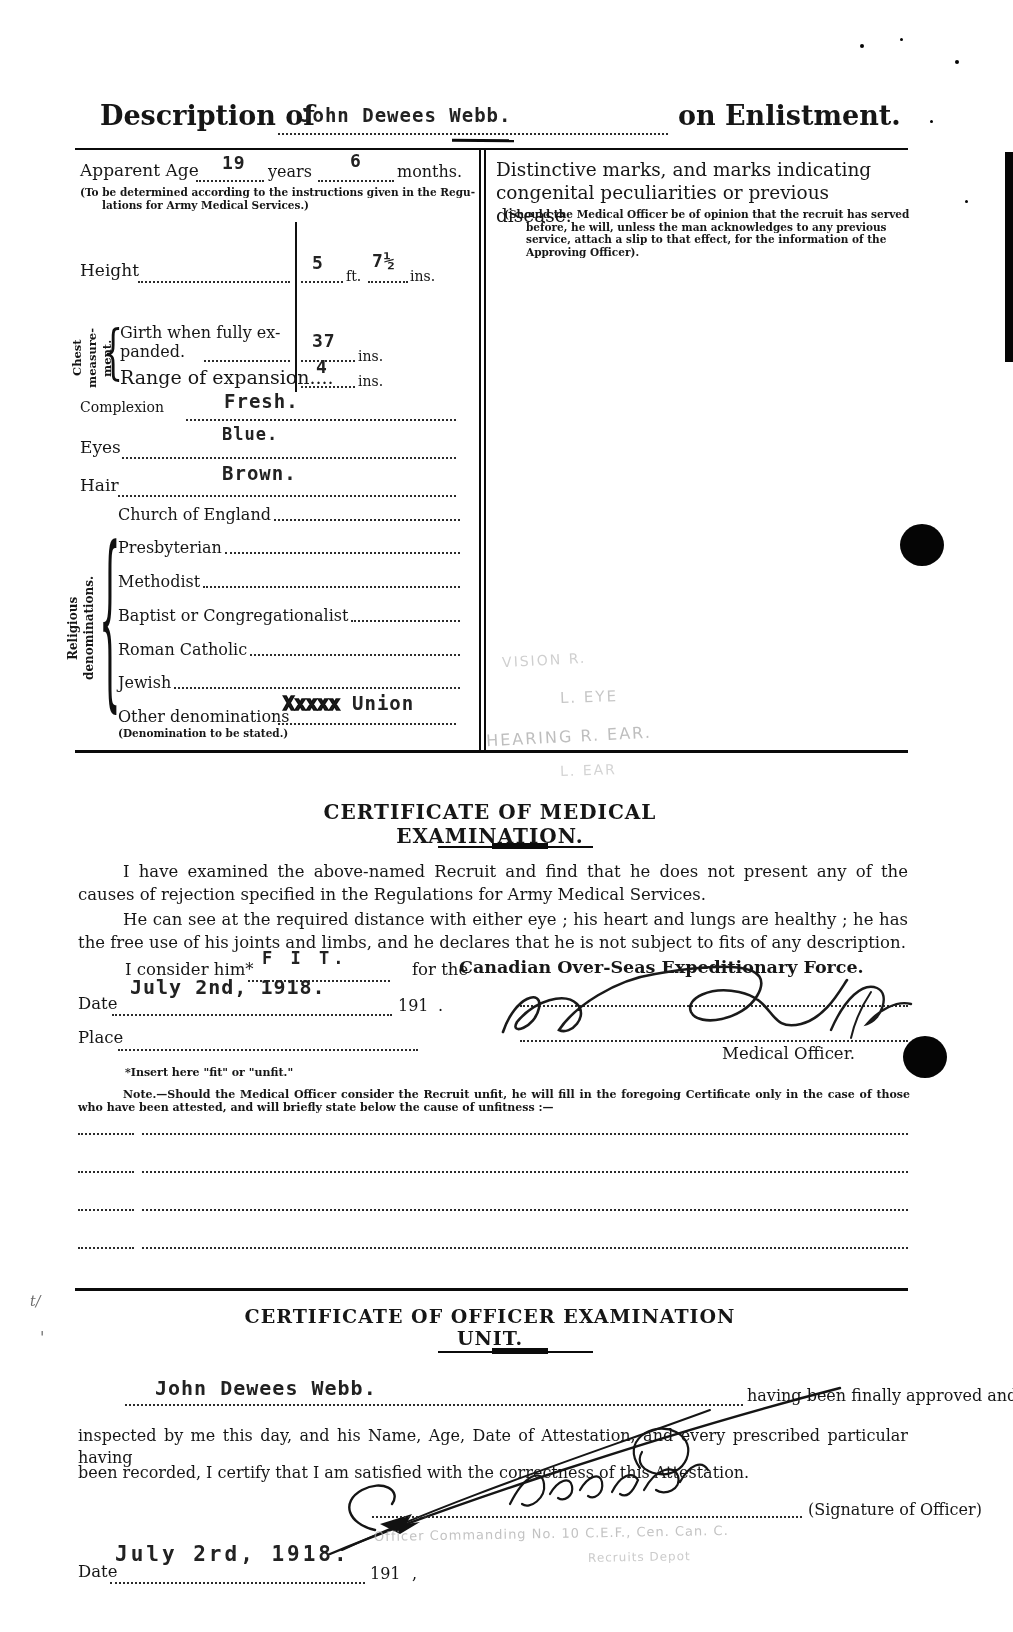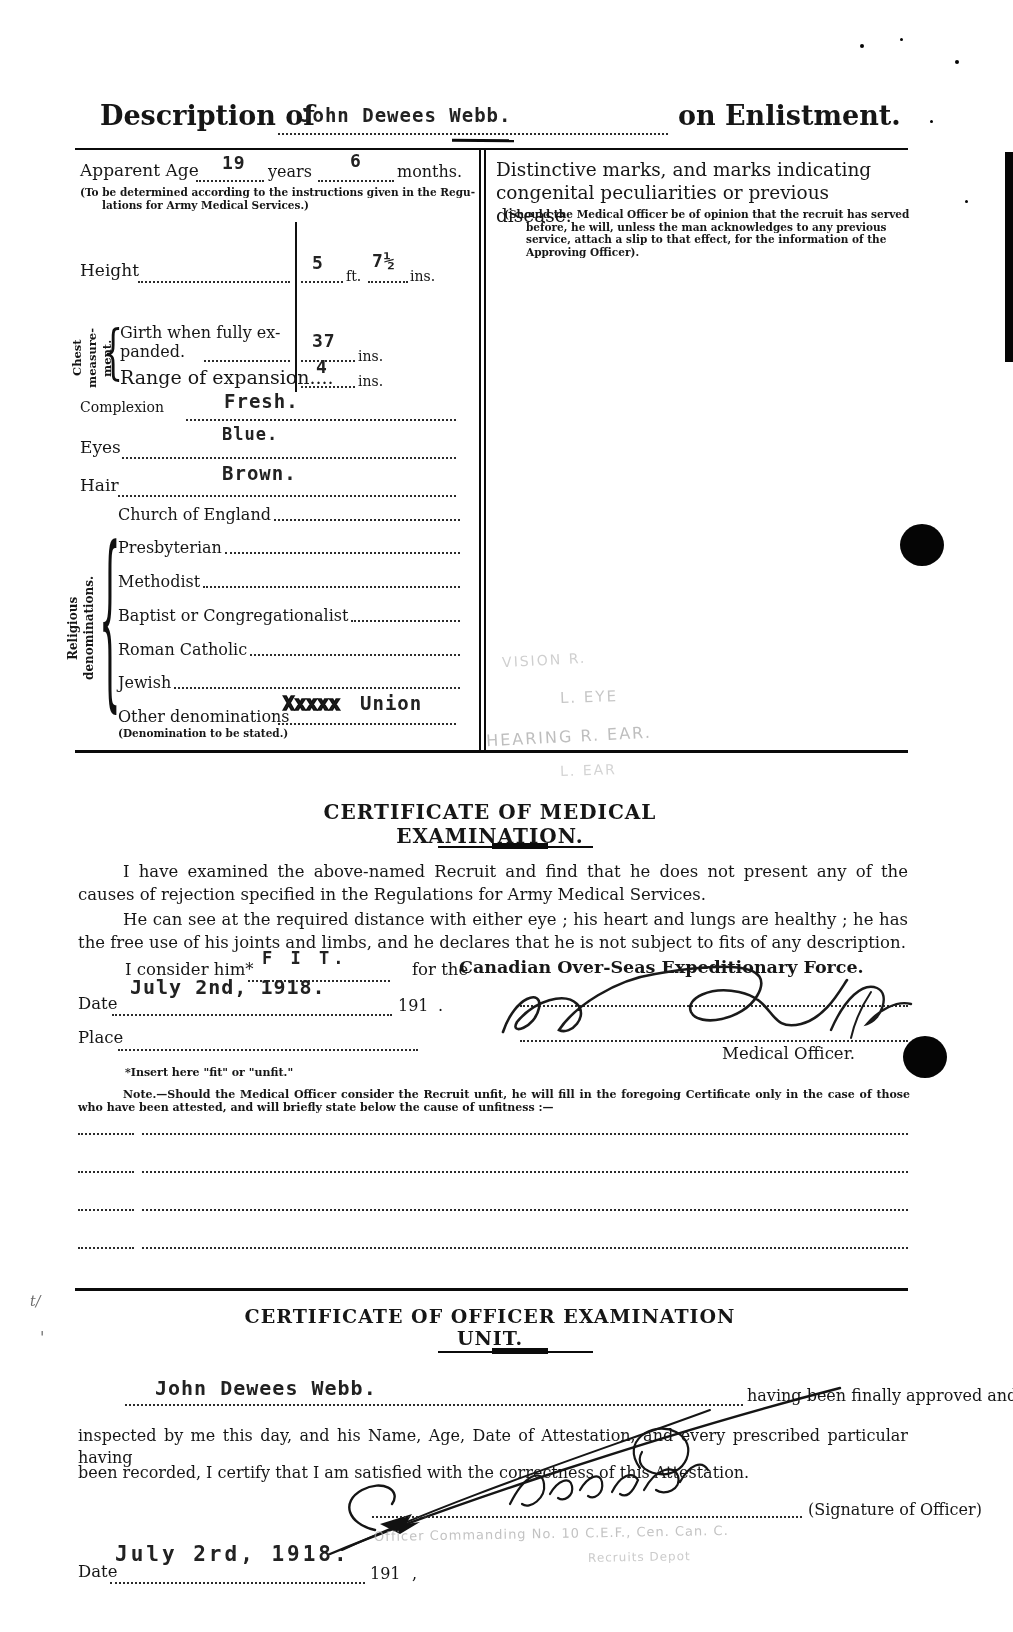--- a/index.html
+++ b/index.html
@@ -109,21 +109,21 @@
       <span class="ffill"></span>
     </div>
   <div class="frow" style="left:118px;top:673px;width:342px;">
     <span>Jewish</span>
       <span class="ffill"></span>
     </div>
 
   <span class="abs serif" style="left:118px;top:707px;font-size:16px;">Other denominations</span>
   <span class="abs typed" style="left:283px;top:692px;font-size:19px;letter-spacing:0;">Xxxxx</span>
   <span class="abs typed" style="left:283px;top:692px;font-size:19px;letter-spacing:0;-webkit-text-stroke:1.5px #111;">Xxxxx</span>
-  <span class="abs typed" style="left:352px;top:692px;font-size:19px;margin-left:8px;">Union</span>
+  <span class="abs typed" style="left:352px;top:692px;font-size:19px;">Union</span>
   <div class="dl" style="left:278px;top:723px;width:178px;"></div>
   <span class="abs small" style="left:118px;top:727px;">(Denomination to be stated.)</span>
 
   <div class="abs serif" style="left:496px;top:158px;width:408px;font-size:18.5px;line-height:1.25;">Distinctive marks, and marks indicating congenital peculiarities or previous disease.</div>
   <div class="abs small hang" style="left:504px;top:208px;width:398px;">(Should the Medical Officer be of opinion that the recruit has served before, he will, unless the man acknowledges to any previous service, attach a slip to that effect, for  the information of the Approving Officer).</div>
 
   <span class="abs faint" style="left:502px;top:652px;font-size:14px;transform:rotate(-3deg);opacity:.55;">VISION R.</span>
   <span class="abs faint" style="left:560px;top:688px;font-size:15px;transform:rotate(-2deg);opacity:.65;">L. EYE</span>
   <span class="abs faint" style="left:486px;top:727px;font-size:16px;transform:rotate(-3deg);opacity:.75;">HEARING R. EAR.</span>
   <span class="abs faint" style="left:560px;top:762px;font-size:14px;transform:rotate(-2deg);opacity:.5;">L. EAR</span>

